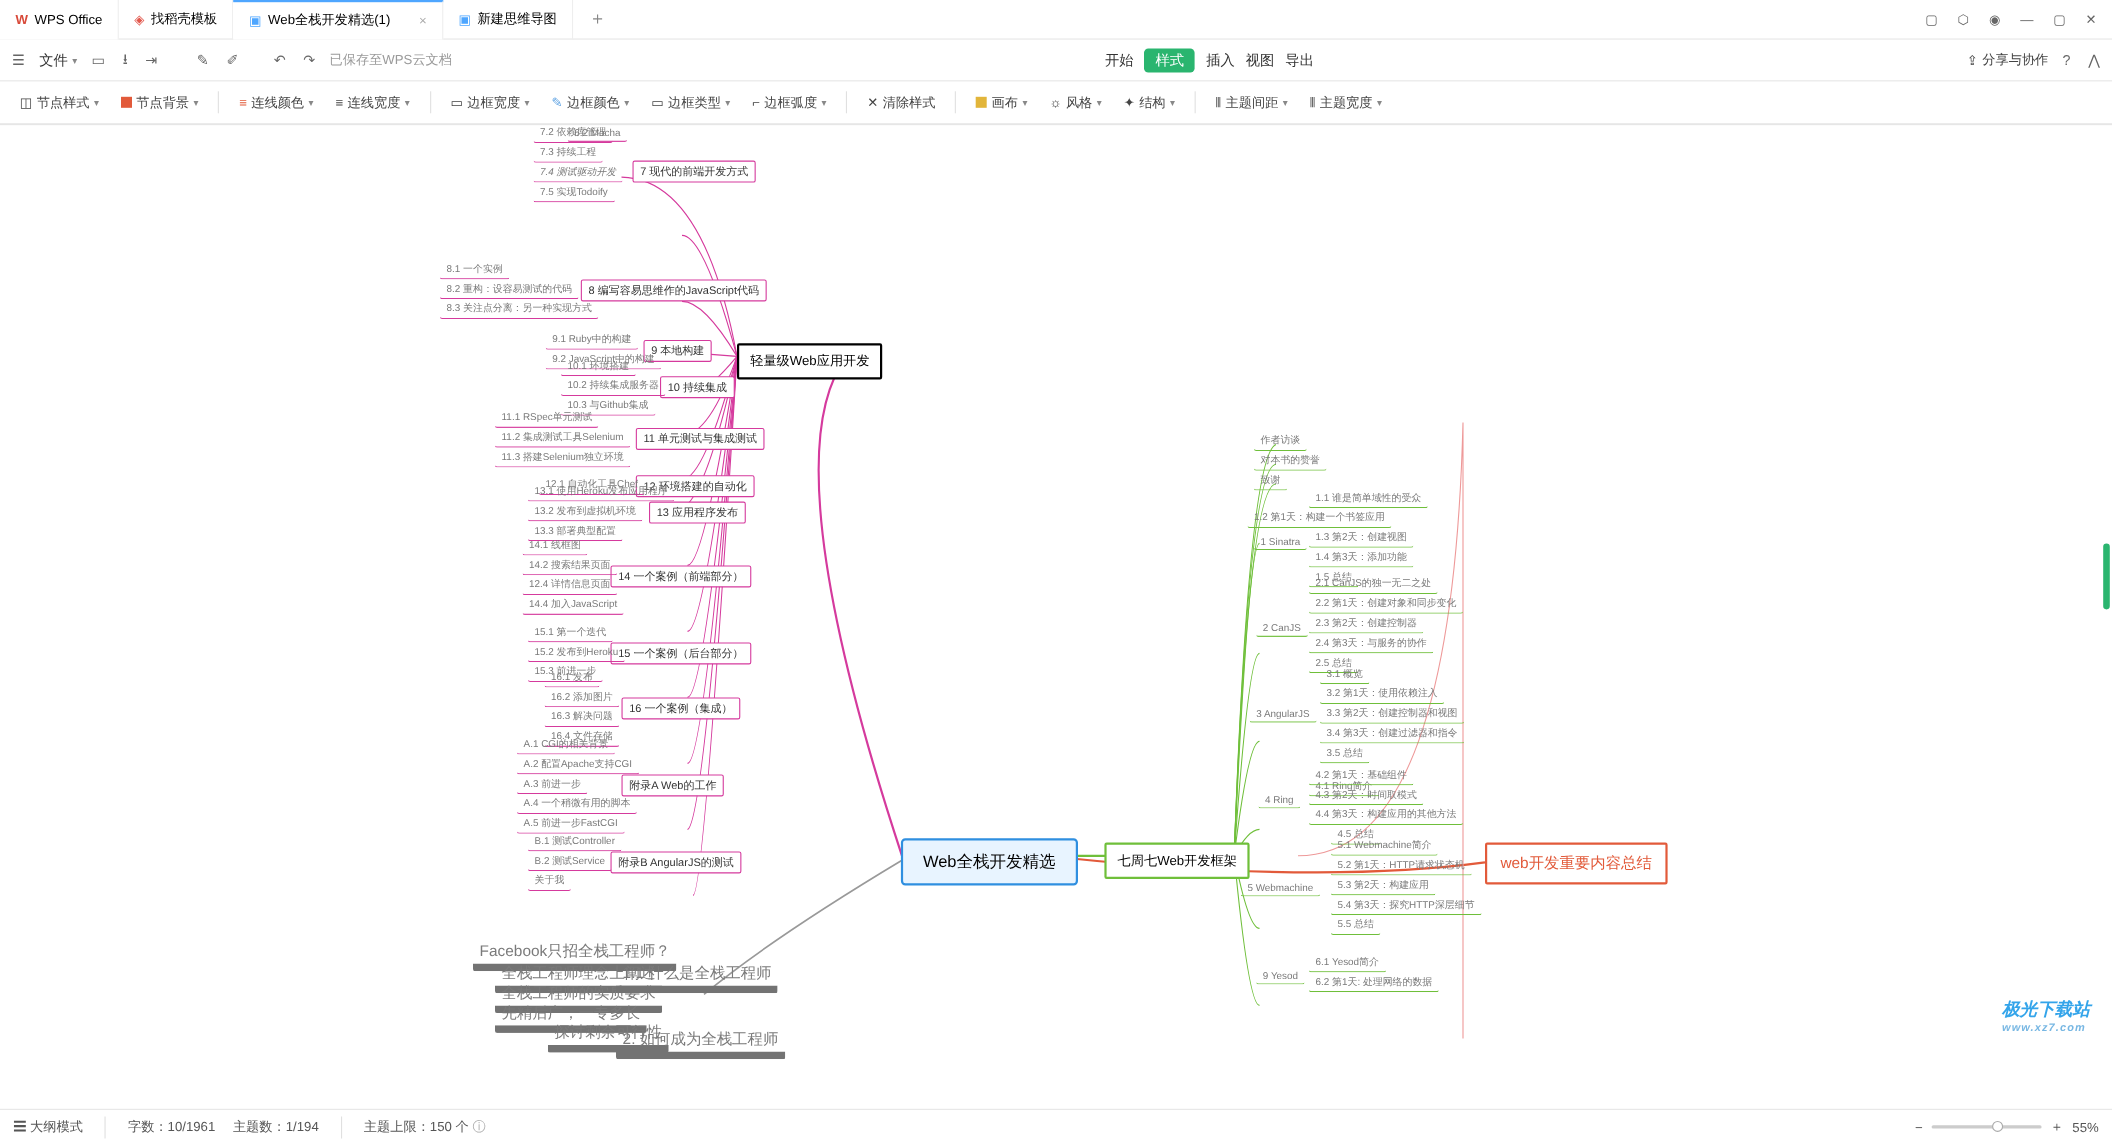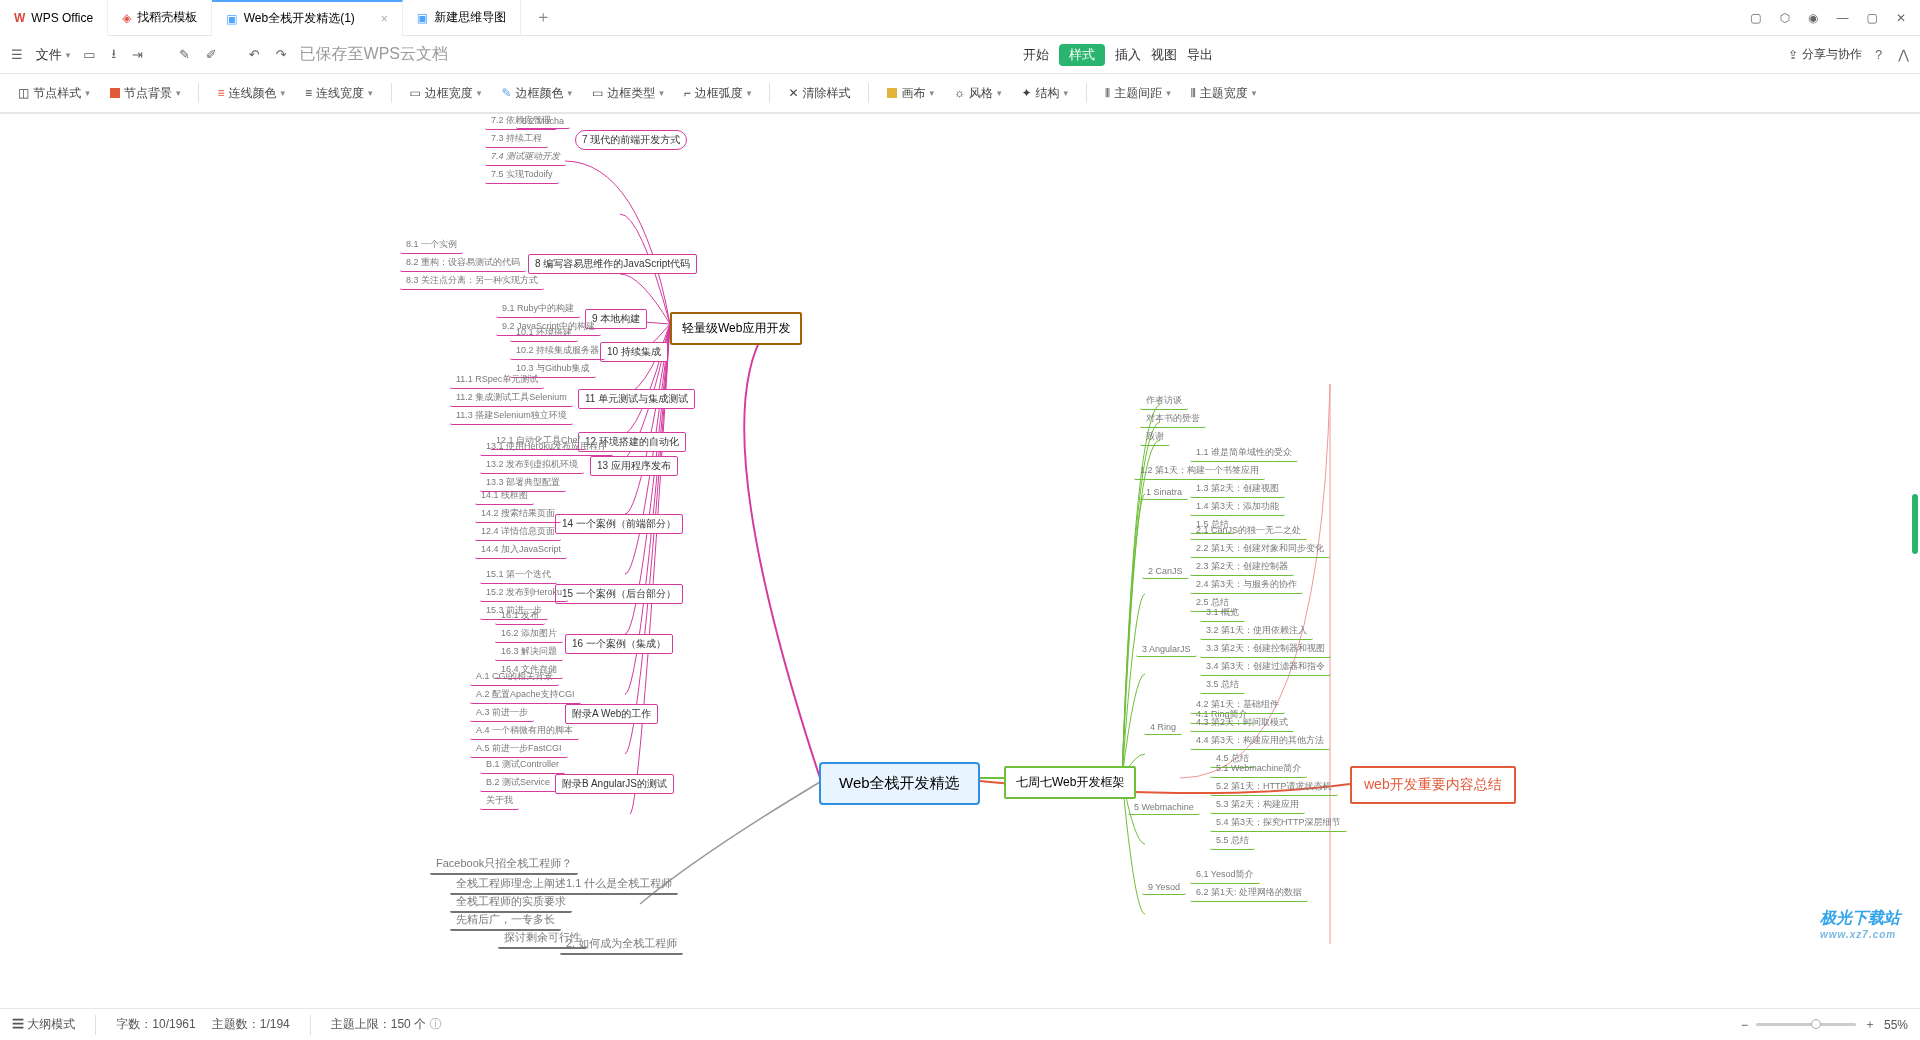--- a/index.html
+++ b/index.html
@@ -7,39 +7,39 @@
 .titlebar{height:36px;background:#fff;display:flex;align-items:center;border-bottom:1px solid #e6e6e6;font-size:12px}
 .app-tab{display:flex;align-items:center;height:36px;padding:0 14px;gap:6px;border-right:1px solid #eee;cursor:pointer}
 .app-tab.home{background:#fff}
 .app-tab.active{background:#fff;border-top:2px solid #4ea6ff}
 .win-icons{margin-left:auto;display:flex;gap:18px;padding-right:14px;color:#666}
 .wps-logo{color:#d84a3a;font-weight:bold}
 .menubar{height:38px;display:flex;align-items:center;border-bottom:1px solid #e6e6e6;font-size:13px;padding:0 8px;gap:10px}
 .menubar .spacer{flex:1}
 .file-btn{display:flex;align-items:center;gap:4px;color:#333}
 .tbicon{color:#666;padding:3px;border-radius:4px}
-.save-status{color:#9a9a9a;font-size:16px}
+.save-status{color:#9a9a9a;font-size:12px}
 .tab-pill{background:#2ab56f;color:#fff;border-radius:4px;padding:2px 10px;font-size:13px}
 .tab-txt{color:#333;cursor:pointer}
 .share-btn{display:flex;align-items:center;gap:4px;color:#444;font-size:12px}
 .formatbar{height:40px;display:flex;align-items:center;border-bottom:2px solid #e6e6e6;font-size:12px;padding:0 12px;gap:8px;color:#444}
 .fmt{display:flex;align-items:center;gap:4px;padding:0 6px;white-space:nowrap}
 .sep{width:1px;height:20px;background:#e0e0e0;margin:0 4px}
 .sq{width:10px;height:10px;display:inline-block}
 .tri{font-size:9px;color:#888}
 .canvas{position:relative;width:100%;height:866px;background:#fff;overflow:hidden}
 .node{position:absolute;font-size:10px;padding:2px 6px;white-space:nowrap;border-radius:2px}
 .central{border:2px solid #2f8fe0;background:#e8f4ff;font-size:15px;padding:10px 18px;border-radius:4px}
-.branch-a{border:2px solid #a16207;background:#fff;font-size:12px;padding:6px 10px}
+.branch-a{border:2px solid #000000;background:#fff;font-size:12px;padding:6px 10px}
 .branch-b{border:2px solid #6fbf3a;background:#fff;font-size:12px;padding:6px 10px}
 .branch-c{border:2px solid #e25a3a;background:#fff;color:#e25a3a;font-size:14px;padding:8px 12px}
 .bbox{border:1px solid #d53a9d;color:#333;background:#fff}
 .leaf-p{border-bottom:1px solid #d53a9d;color:#7a7a7a;font-size:9px}
 .leaf-g{border-bottom:1px solid #6fbf3a;color:#7a7a7a;font-size:9px}
-.leaf-gr{border-bottom:2px solid #737373;color:#7a7a7a;font-size:11px}
+.leaf-gr{border-bottom:7px solid #737373;color:#7a7a7a;font-size:14px}
 svg.links{position:absolute;top:0;left:0;width:100%;height:100%;pointer-events:none}
 .statusbar{position:absolute;bottom:0;left:0;right:0;height:32px;border-top:1px solid #e6e6e6;display:flex;align-items:center;font-size:12px;padding:0 12px;gap:16px;color:#555;background:#fff}
 .zoom{margin-left:auto;display:flex;align-items:center;gap:8px}
 .slider{width:100px;height:3px;background:#ccc;position:relative;border-radius:2px}
 .slider-dot{width:10px;height:10px;background:#fff;border:1px solid #aaa;border-radius:50%;position:absolute;top:-4px;left:55%}
 .watermark{position:absolute;right:20px;bottom:40px;color:#1e9be8;font-size:16px;font-style:italic;font-weight:bold;opacity:.9}
 .slidebar{position:absolute;right:2px;top:380px;width:6px;height:60px;background:#2ab56f;border-radius:3px}
 </style>
 </head>
 <body>
@@ -175,21 +175,21 @@
  </g>
 </svg>
 
 <div class="node central" style="left:819px;top:648px">Web全栈开发精选</div>
 <div class="node branch-a" style="left:670px;top:198px">轻量级Web应用开发</div>
 <div class="node branch-b" style="left:1004px;top:652px">七周七Web开发框架</div>
 <div class="node branch-c" style="left:1350px;top:652px">web开发重要内容总结</div>
 
 <div id="pink-container">
       <div class="node leaf-p" style="left: 516px; top: 0px;">6.2 Mocha</div>
-      <div class="node bbox" style="left: 575px; top: 16px; border-radius: 10px;">7 现代的前端开发方式</div>
+      <div class="node bbox" style="left: 575px; top: 32px;">7 现代的前端开发方式</div>
       <div class="node leaf-p" style="left: 485px; top: -2px;">7.2 依赖库管理</div>
       <div class="node leaf-p" style="left: 485px; top: 16px;">7.3 持续工程</div>
       <div class="node leaf-p" style="left: 485px; top: 34px; font-style: italic;">7.4 测试驱动开发</div>
       <div class="node leaf-p" style="left: 485px; top: 52px;">7.5 实现Todoify</div>
       <div class="node bbox" style="left: 528px; top: 140px;">8 编写容易思维作的JavaScript代码</div>
       <div class="node leaf-p" style="left: 400px; top: 122px;">8.1 一个实例</div>
       <div class="node leaf-p" style="left: 400px; top: 140px;">8.2 重构：设容易测试的代码</div>
       <div class="node leaf-p" style="left: 400px; top: 158px;">8.3 关注点分离：另一种实现方式</div>
       <div class="node bbox" style="left: 585px; top: 195px;">9 本地构建</div>
       <div class="node leaf-p" style="left: 496px; top: 186px;">9.1 Ruby中的构建</div>

